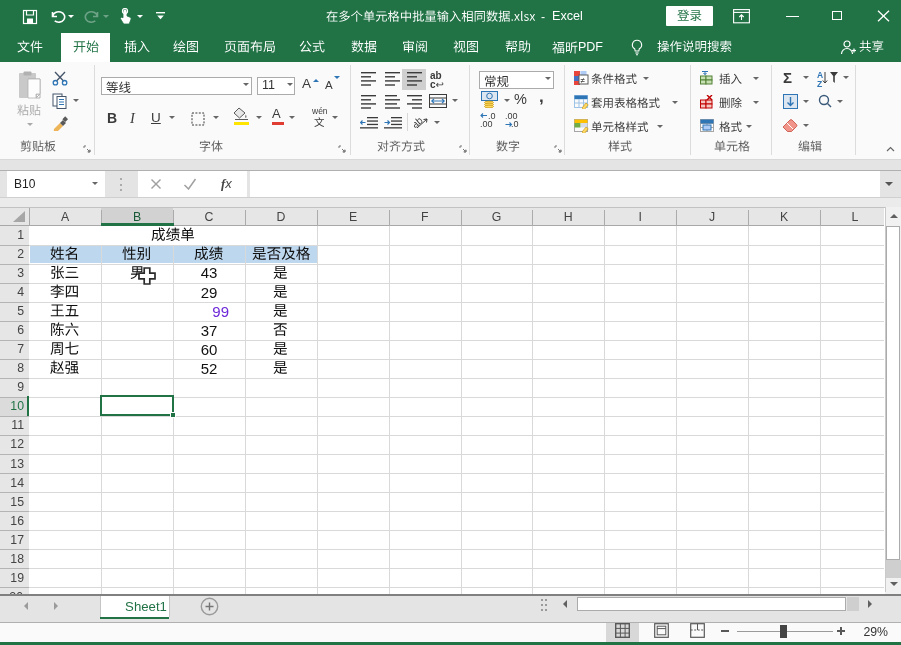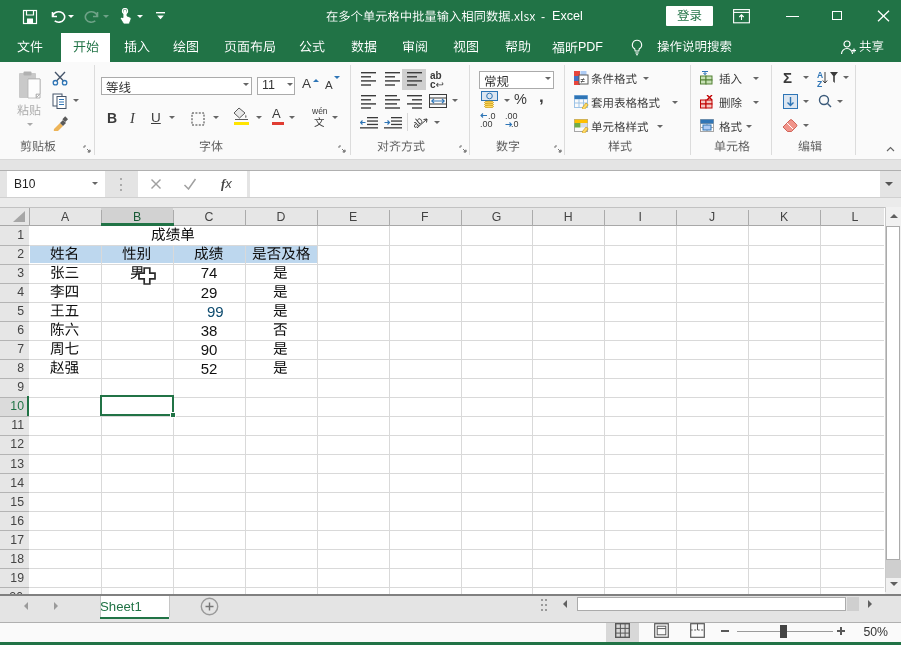--- a/index.html
+++ b/index.html
@@ -731,53 +731,53 @@
     <svg style="position:absolute;left:251.5px;top:246.1px;overflow:visible;" width="58.4" height="15.8" fill="#111">
       <use href="#g662F" transform="translate(0.0,12.8) scale(0.01460,-0.01460)"></use>
       <use href="#g5426" transform="translate(14.6,12.8) scale(0.01460,-0.01460)"></use>
       <use href="#g53CA" transform="translate(29.2,12.8) scale(0.01460,-0.01460)"></use>
       <use href="#g683C" transform="translate(43.8,12.8) scale(0.01460,-0.01460)"></use>
     </svg>
     <svg style="position:absolute;left:50.4px;top:265.1px;overflow:visible;" width="29.2" height="15.8" fill="#111">
       <use href="#g5F20" transform="translate(0.0,12.8) scale(0.01460,-0.01460)"></use>
       <use href="#g4E09" transform="translate(14.6,12.8) scale(0.01460,-0.01460)"></use>
     </svg>
-    <div class="ab" style="left:189.0px;top:263.4px;width:40px;text-align:center;font:400 15.0px 'Liberation Sans',sans-serif;color:#111;line-height:19.5px;white-space:nowrap">74</div>
+    <div class="ab" style="left:189.0px;top:263.4px;width:40px;text-align:center;font:400 15.0px 'Liberation Sans',sans-serif;color:#111;line-height:19.5px;white-space:nowrap">43</div>
     <svg style="position:absolute;left:273.4px;top:265.1px;overflow:visible;" width="14.6" height="15.8" fill="#111">
       <use href="#g662F" transform="translate(0.0,12.8) scale(0.01460,-0.01460)"></use>
     </svg>
     <svg style="position:absolute;left:50.4px;top:284.2px;overflow:visible;" width="29.2" height="15.8" fill="#111">
       <use href="#g674E" transform="translate(0.0,12.8) scale(0.01460,-0.01460)"></use>
       <use href="#g56DB" transform="translate(14.6,12.8) scale(0.01460,-0.01460)"></use>
     </svg>
     <div class="ab" style="left:189.0px;top:282.5px;width:40px;text-align:center;font:400 15.0px 'Liberation Sans',sans-serif;color:#111;line-height:19.5px;white-space:nowrap">29</div>
     <svg style="position:absolute;left:273.4px;top:284.2px;overflow:visible;" width="14.6" height="15.8" fill="#111">
       <use href="#g662F" transform="translate(0.0,12.8) scale(0.01460,-0.01460)"></use>
     </svg>
     <svg style="position:absolute;left:50.4px;top:303.2px;overflow:visible;" width="29.2" height="15.8" fill="#111">
       <use href="#g738B" transform="translate(0.0,12.8) scale(0.01460,-0.01460)"></use>
       <use href="#g4E94" transform="translate(14.6,12.8) scale(0.01460,-0.01460)"></use>
     </svg>
-    <div class="ab" style="left:207px;top:301.5px;width:40px;text-align:left;font:400 15.0px 'Liberation Sans',sans-serif;color:#0c4a6e;line-height:19.5px;white-space:nowrap">99</div>
+    <div class="ab" style="left:189.0px;top:301.5px;width:40px;text-align:right;font:400 15.0px 'Liberation Sans',sans-serif;color:#6d28d9;line-height:19.5px;white-space:nowrap">99</div>
     <svg style="position:absolute;left:273.4px;top:303.2px;overflow:visible;" width="14.6" height="15.8" fill="#111">
       <use href="#g662F" transform="translate(0.0,12.8) scale(0.01460,-0.01460)"></use>
     </svg>
     <svg style="position:absolute;left:50.4px;top:322.2px;overflow:visible;" width="29.2" height="15.8" fill="#111">
       <use href="#g9648" transform="translate(0.0,12.8) scale(0.01460,-0.01460)"></use>
       <use href="#g516D" transform="translate(14.6,12.8) scale(0.01460,-0.01460)"></use>
     </svg>
-    <div class="ab" style="left:189.0px;top:320.5px;width:40px;text-align:center;font:400 15.0px 'Liberation Sans',sans-serif;color:#111;line-height:19.5px;white-space:nowrap">38</div>
+    <div class="ab" style="left:189.0px;top:320.5px;width:40px;text-align:center;font:400 15.0px 'Liberation Sans',sans-serif;color:#111;line-height:19.5px;white-space:nowrap">37</div>
     <svg style="position:absolute;left:273.4px;top:322.2px;overflow:visible;" width="14.6" height="15.8" fill="#111">
       <use href="#g5426" transform="translate(0.0,12.8) scale(0.01460,-0.01460)"></use>
     </svg>
     <svg style="position:absolute;left:50.4px;top:341.3px;overflow:visible;" width="29.2" height="15.8" fill="#111">
       <use href="#g5468" transform="translate(0.0,12.8) scale(0.01460,-0.01460)"></use>
       <use href="#g4E03" transform="translate(14.6,12.8) scale(0.01460,-0.01460)"></use>
     </svg>
-    <div class="ab" style="left:189.0px;top:339.5px;width:40px;text-align:center;font:400 15.0px 'Liberation Sans',sans-serif;color:#111;line-height:19.5px;white-space:nowrap">90</div>
+    <div class="ab" style="left:189.0px;top:339.5px;width:40px;text-align:center;font:400 15.0px 'Liberation Sans',sans-serif;color:#111;line-height:19.5px;white-space:nowrap">60</div>
     <svg style="position:absolute;left:273.4px;top:341.3px;overflow:visible;" width="14.6" height="15.8" fill="#111">
       <use href="#g662F" transform="translate(0.0,12.8) scale(0.01460,-0.01460)"></use>
     </svg>
     <svg style="position:absolute;left:50.4px;top:360.3px;overflow:visible;" width="29.2" height="15.8" fill="#111">
       <use href="#g8D75" transform="translate(0.0,12.8) scale(0.01460,-0.01460)"></use>
       <use href="#g5F3A" transform="translate(14.6,12.8) scale(0.01460,-0.01460)"></use>
     </svg>
     <div class="ab" style="left:189.0px;top:358.6px;width:40px;text-align:center;font:400 15.0px 'Liberation Sans',sans-serif;color:#111;line-height:19.5px;white-space:nowrap">52</div>
     <svg style="position:absolute;left:273.4px;top:360.3px;overflow:visible;" width="14.6" height="15.8" fill="#111">
       <use href="#g662F" transform="translate(0.0,12.8) scale(0.01460,-0.01460)"></use>
@@ -797,21 +797,21 @@
     <div class="ab" style="left:885.5px;top:559.5px;width:15.5px;height:18.5px;background:#cfcfcf"></div>
     <div class="ab" style="left:885.5px;top:578.0px;width:15.5px;height:13.5px;background:#f1f1f1"></div>
     <div class="ab" style="left:889.5px;top:582px;border:4.4px solid transparent;border-top-color:#606060;border-bottom-width:0"></div>
     <div class="ab" style="left:0.0px;top:594.0px;width:901.0px;height:1.6px;background:#808080"></div>
     <div class="ab" style="left:0.0px;top:595.6px;width:901.0px;height:26.2px;background:#e4e4e4"></div>
     <div class="ab" style="left:0.0px;top:621.8px;width:901.0px;height:0.7px;background:#b0b0b0"></div>
     <div class="ab" style="left:24px;top:602px;border:4.5px solid transparent;border-right-color:#9a9a9a;border-left-width:0"></div>
     <div class="ab" style="left:54px;top:602px;border:4.5px solid transparent;border-left-color:#9a9a9a;border-right-width:0"></div>
     <div class="ab" style="left:100.0px;top:595.6px;width:69.0px;height:21.2px;background:#fff"></div>
     <div class="ab" style="left:100.0px;top:616.8px;width:69.0px;height:2.4px;background:#217346"></div>
-    <div class="ab" style="left:100.0px;top:597.7px;width:92px;font:400 13.2px 'Liberation Sans',sans-serif;color:#217346;line-height:17.2px;white-space:nowrap">Sheet1</div>
+    <div class="ab" style="left:100.0px;top:597.7px;width:92px;text-align:center;font:400 13.2px 'Liberation Sans',sans-serif;color:#217346;line-height:17.2px;white-space:nowrap">Sheet1</div>
     <div class="ab" style="left:99.5px;top:595.6px;width:1.0px;height:21.2px;background:#c6c6c6"></div>
     <div class="ab" style="left:169.0px;top:595.6px;width:1.0px;height:21.2px;background:#c6c6c6"></div>
     <svg class="ab" style="left:200px;top:597px" width="19" height="19" viewBox="0 0 19 19" fill="none">
 <circle cx="9.5" cy="9.5" r="8.2" stroke="#9a9a9a" stroke-width="1.4"></circle>
       <path d="M9.5 5.5 v8 M5.5 9.5 h8" stroke="#757575" stroke-width="1.4"></path>
     </svg>
     <div class="ab" style="left:541.0px;top:599.0px;width:2.0px;height:2.0px;background:#9a9a9a"></div>
     <div class="ab" style="left:545.0px;top:599.0px;width:2.0px;height:2.0px;background:#9a9a9a"></div>
     <div class="ab" style="left:541.0px;top:604.0px;width:2.0px;height:2.0px;background:#9a9a9a"></div>
     <div class="ab" style="left:545.0px;top:604.0px;width:2.0px;height:2.0px;background:#9a9a9a"></div>
@@ -840,13 +840,13 @@
     <svg class="ab" style="left:690px;top:623px" width="15" height="15" viewBox="0 0 15 15" fill="none" stroke="#585858">
 <rect x="0.7" y="0.7" width="13.6" height="13.6" stroke-width="1.2"></rect>
       <line x1="7.5" y1="0.7" x2="7.5" y2="7"></line>
       <line x1="0.7" y1="7" x2="14.3" y2="7" stroke-dasharray="2 1.5"></line>
     </svg>
     <div class="ab" style="left:721.0px;top:630.2px;width:8.0px;height:1.6px;background:#585858"></div>
     <div class="ab" style="left:737.0px;top:630.7px;width:96.0px;height:1.0px;background:#9a9a9a"></div>
     <div class="ab" style="left:780.0px;top:624.5px;width:7.0px;height:13.0px;background:#444"></div>
     <div class="ab" style="left:837.0px;top:630.2px;width:8.0px;height:1.6px;background:#585858"></div>
     <div class="ab" style="left:840.2px;top:627.0px;width:1.6px;height:8.0px;background:#585858"></div>
-    <div class="ab" style="left:828.0px;top:623.5px;width:60px;text-align:right;font:400 12.3px 'Liberation Sans',sans-serif;color:#333;line-height:16.0px;white-space:nowrap">50%</div>
+    <div class="ab" style="left:828.0px;top:623.5px;width:60px;text-align:right;font:400 12.3px 'Liberation Sans',sans-serif;color:#333;line-height:16.0px;white-space:nowrap">29%</div>
   </div>
 </body></html>

